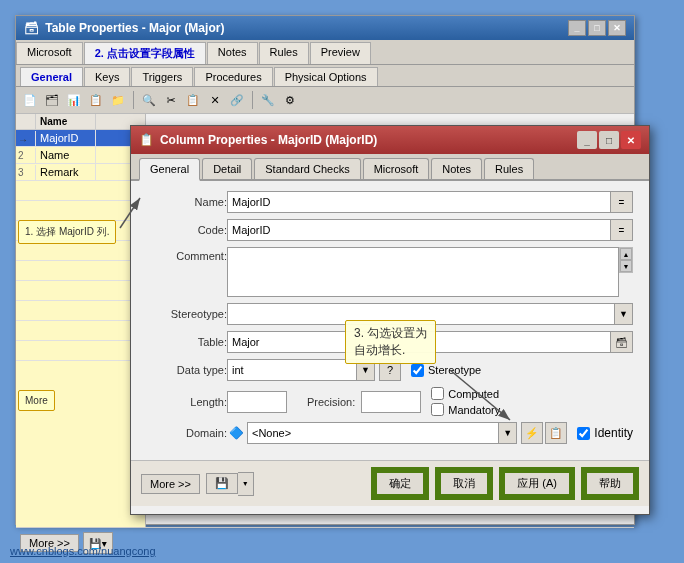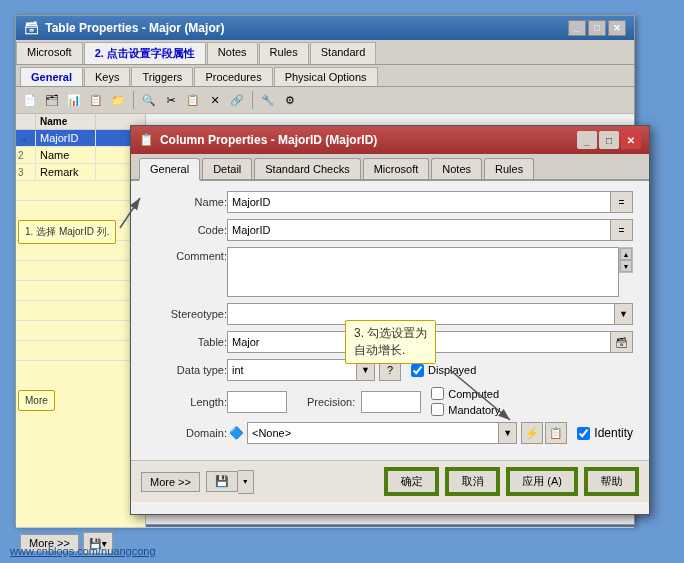--- a/index.html
+++ b/index.html
@@ -466,21 +466,21 @@
       padding: 6px 10px;
       border-top: 1px solid #bbb;
       background: #e8e4dc;
       gap: 6px;
     }
 
     .footer-btn {
       padding: 3px 12px;
       font-size: 11px;
       background: #e0dcd4;
-      border: 4px solid #4d7c0f;
+      border: 6px solid #4d7c0f;
       cursor: pointer;
       min-width: 55px;
     }
 
     .footer-spacer { flex: 1; }
 
     .footer-save-group {
       display: flex;
       align-items: center;
     }
@@ -579,21 +579,21 @@
       <div class="bg-title-btn">□</div>
       <div class="bg-title-btn">✕</div>
     </div>
   </div>
 
   <div class="bg-tabs-row">
     <div class="bg-tab">Microsoft</div>
     <div class="bg-tab active">2. 点击设置字段属性</div>
     <div class="bg-tab">Notes</div>
     <div class="bg-tab">Rules</div>
-    <div class="bg-tab">Standard</div>
+    <div class="bg-tab">Preview</div>
   </div>
 
   <div class="bg-tabs-row" style="background:#d4d0c8; padding:2px 4px 0;">
     <div class="bg-tab active">General</div>
     <div class="bg-tab">Keys</div>
     <div class="bg-tab">Triggers</div>
     <div class="bg-tab">Procedures</div>
     <div class="bg-tab">Physical Options</div>
   </div>
 
@@ -716,21 +716,21 @@
       <div class="form-input-btn">🗃</div>
     </div>
 
     <div class="form-row">
       <label class="form-label">Data type:</label>
       <input class="datatype-input" type="text" value="int" style="">
       <div class="datatype-arrow">▼</div>
       <div class="datatype-help">?</div>
       <div class="displayed-check">
         <input type="checkbox" checked="" style="">
-        <label>Displayed</label>
+        <label>Stereotype</label>
       </div>
     </div>
 
     <div class="form-row">
       <label class="form-label">Length:</label>
       <input class="length-input" type="text" value="" style="">
       <span class="precision-label">Precision:</span>
       <input class="precision-input" type="text" value="" style="">
       <div style="display:flex; flex-direction:column; gap:3px; margin-left:10px;">
         <div class="check-row">

